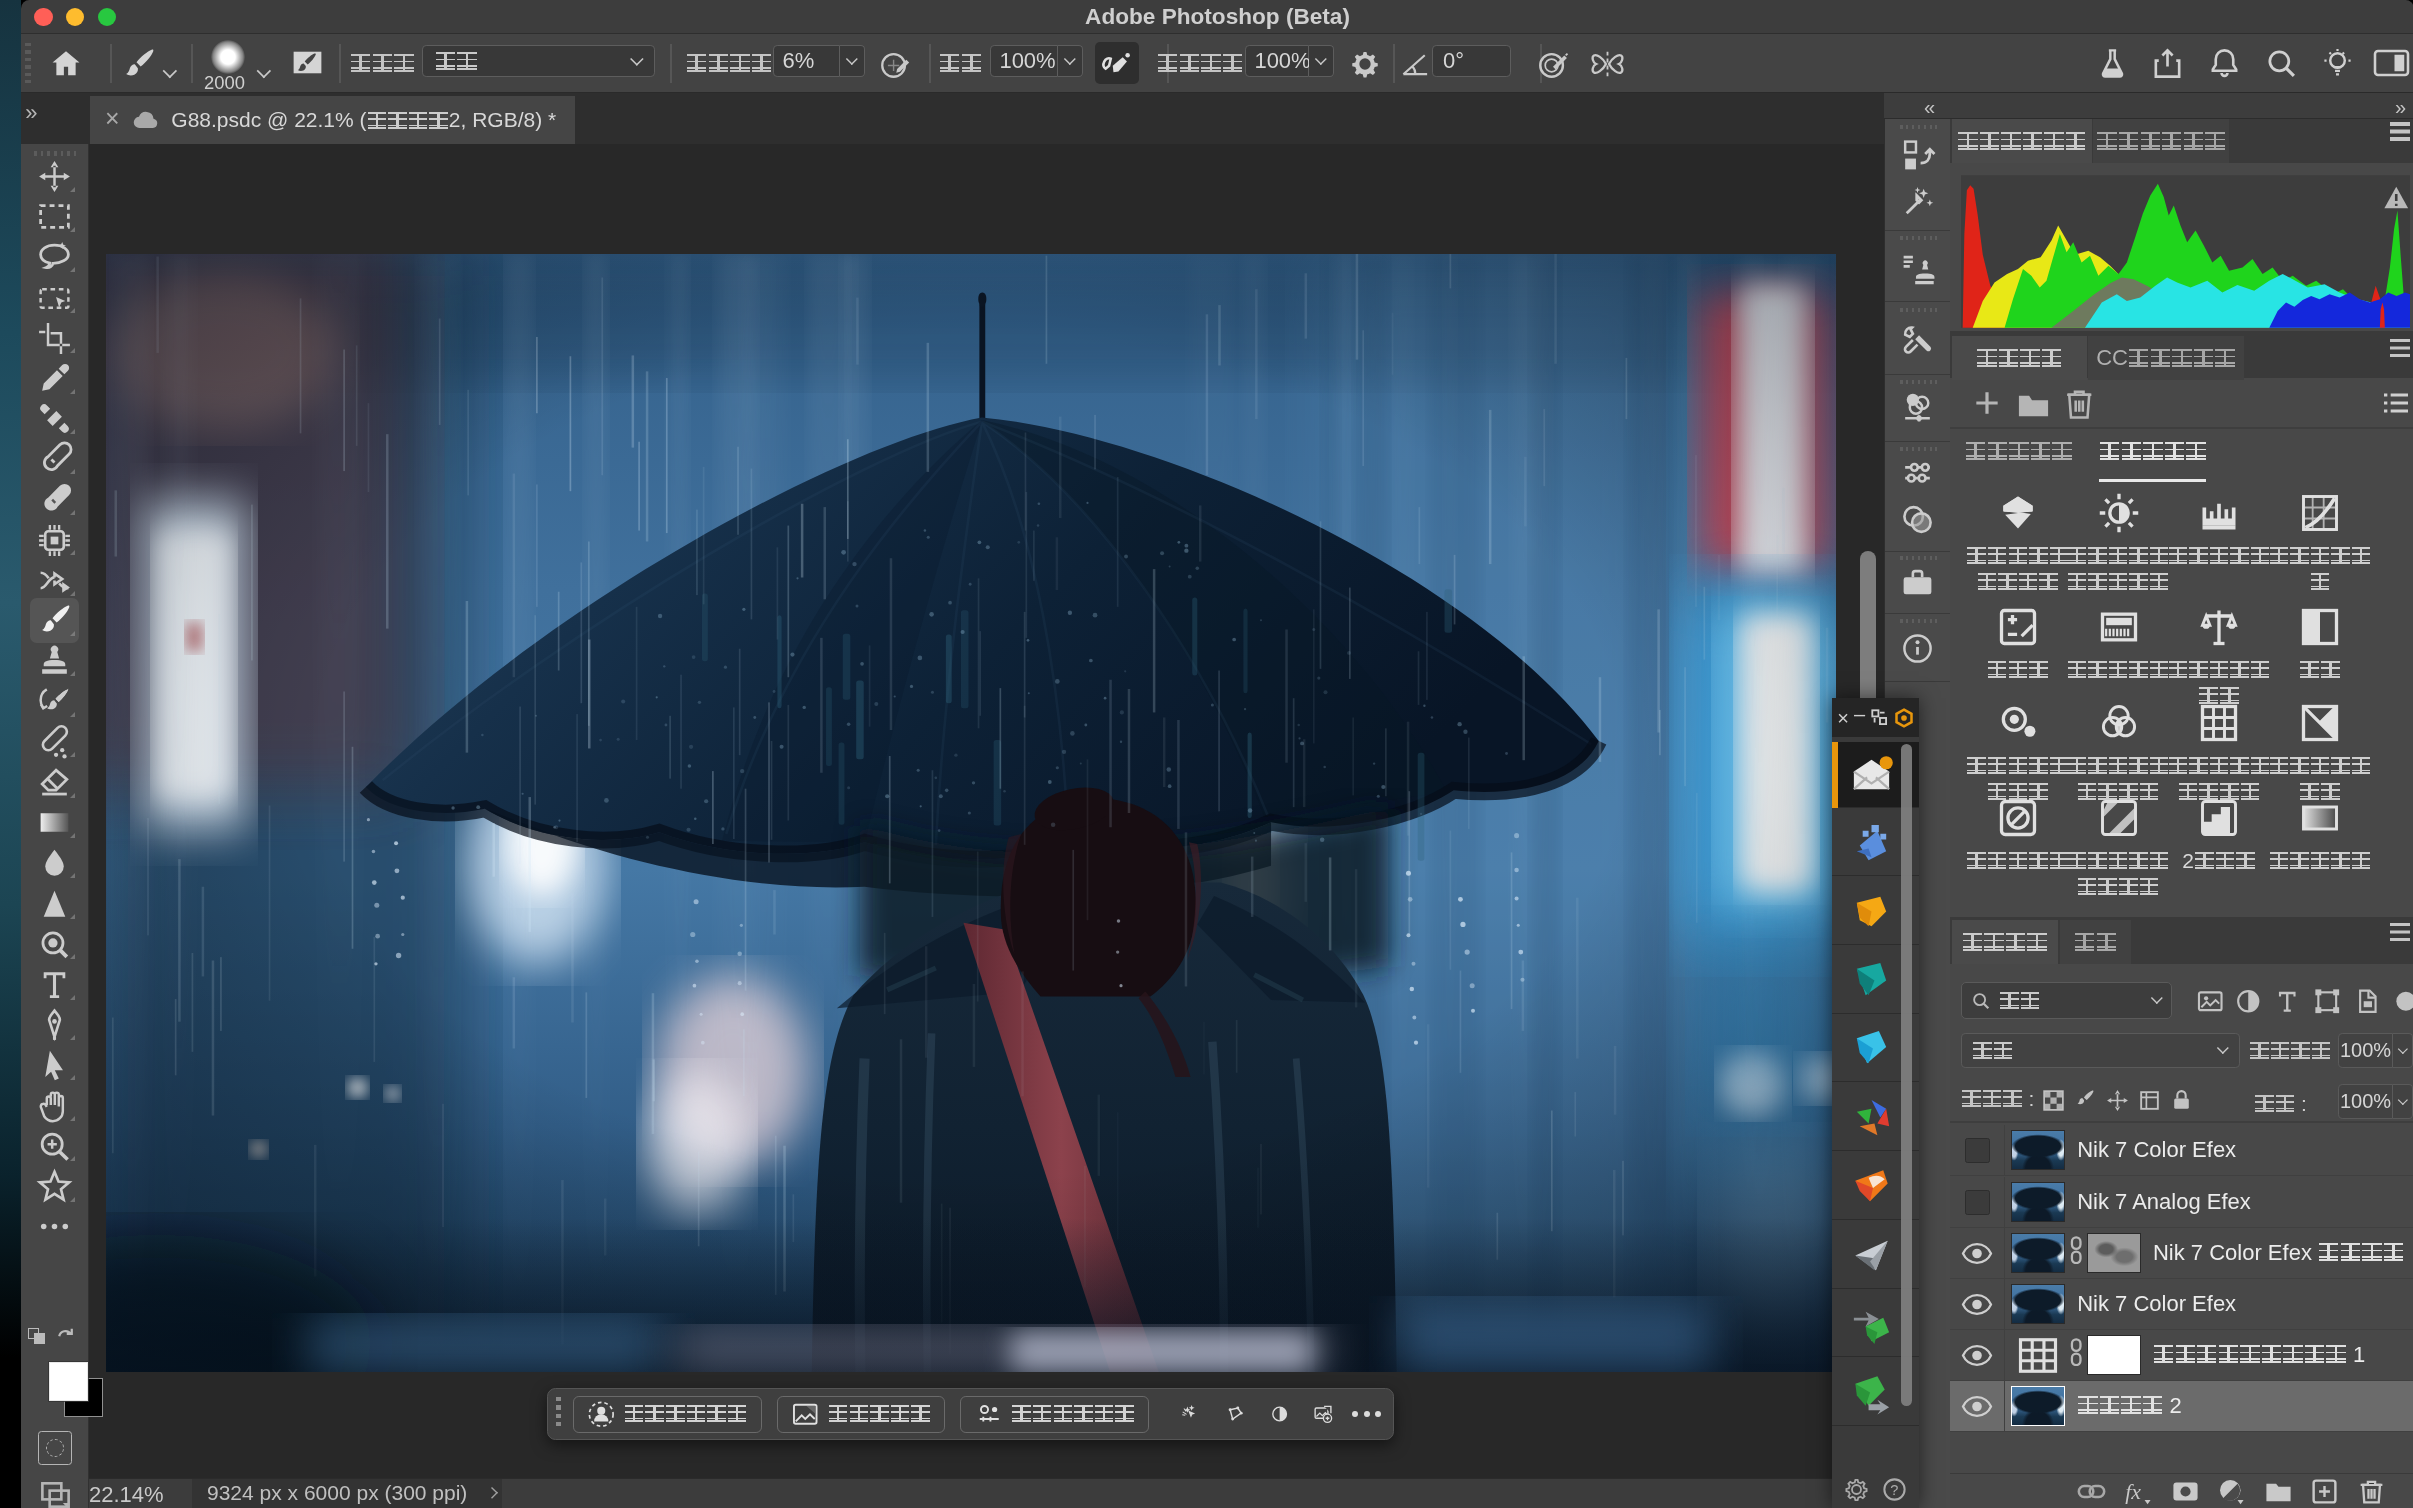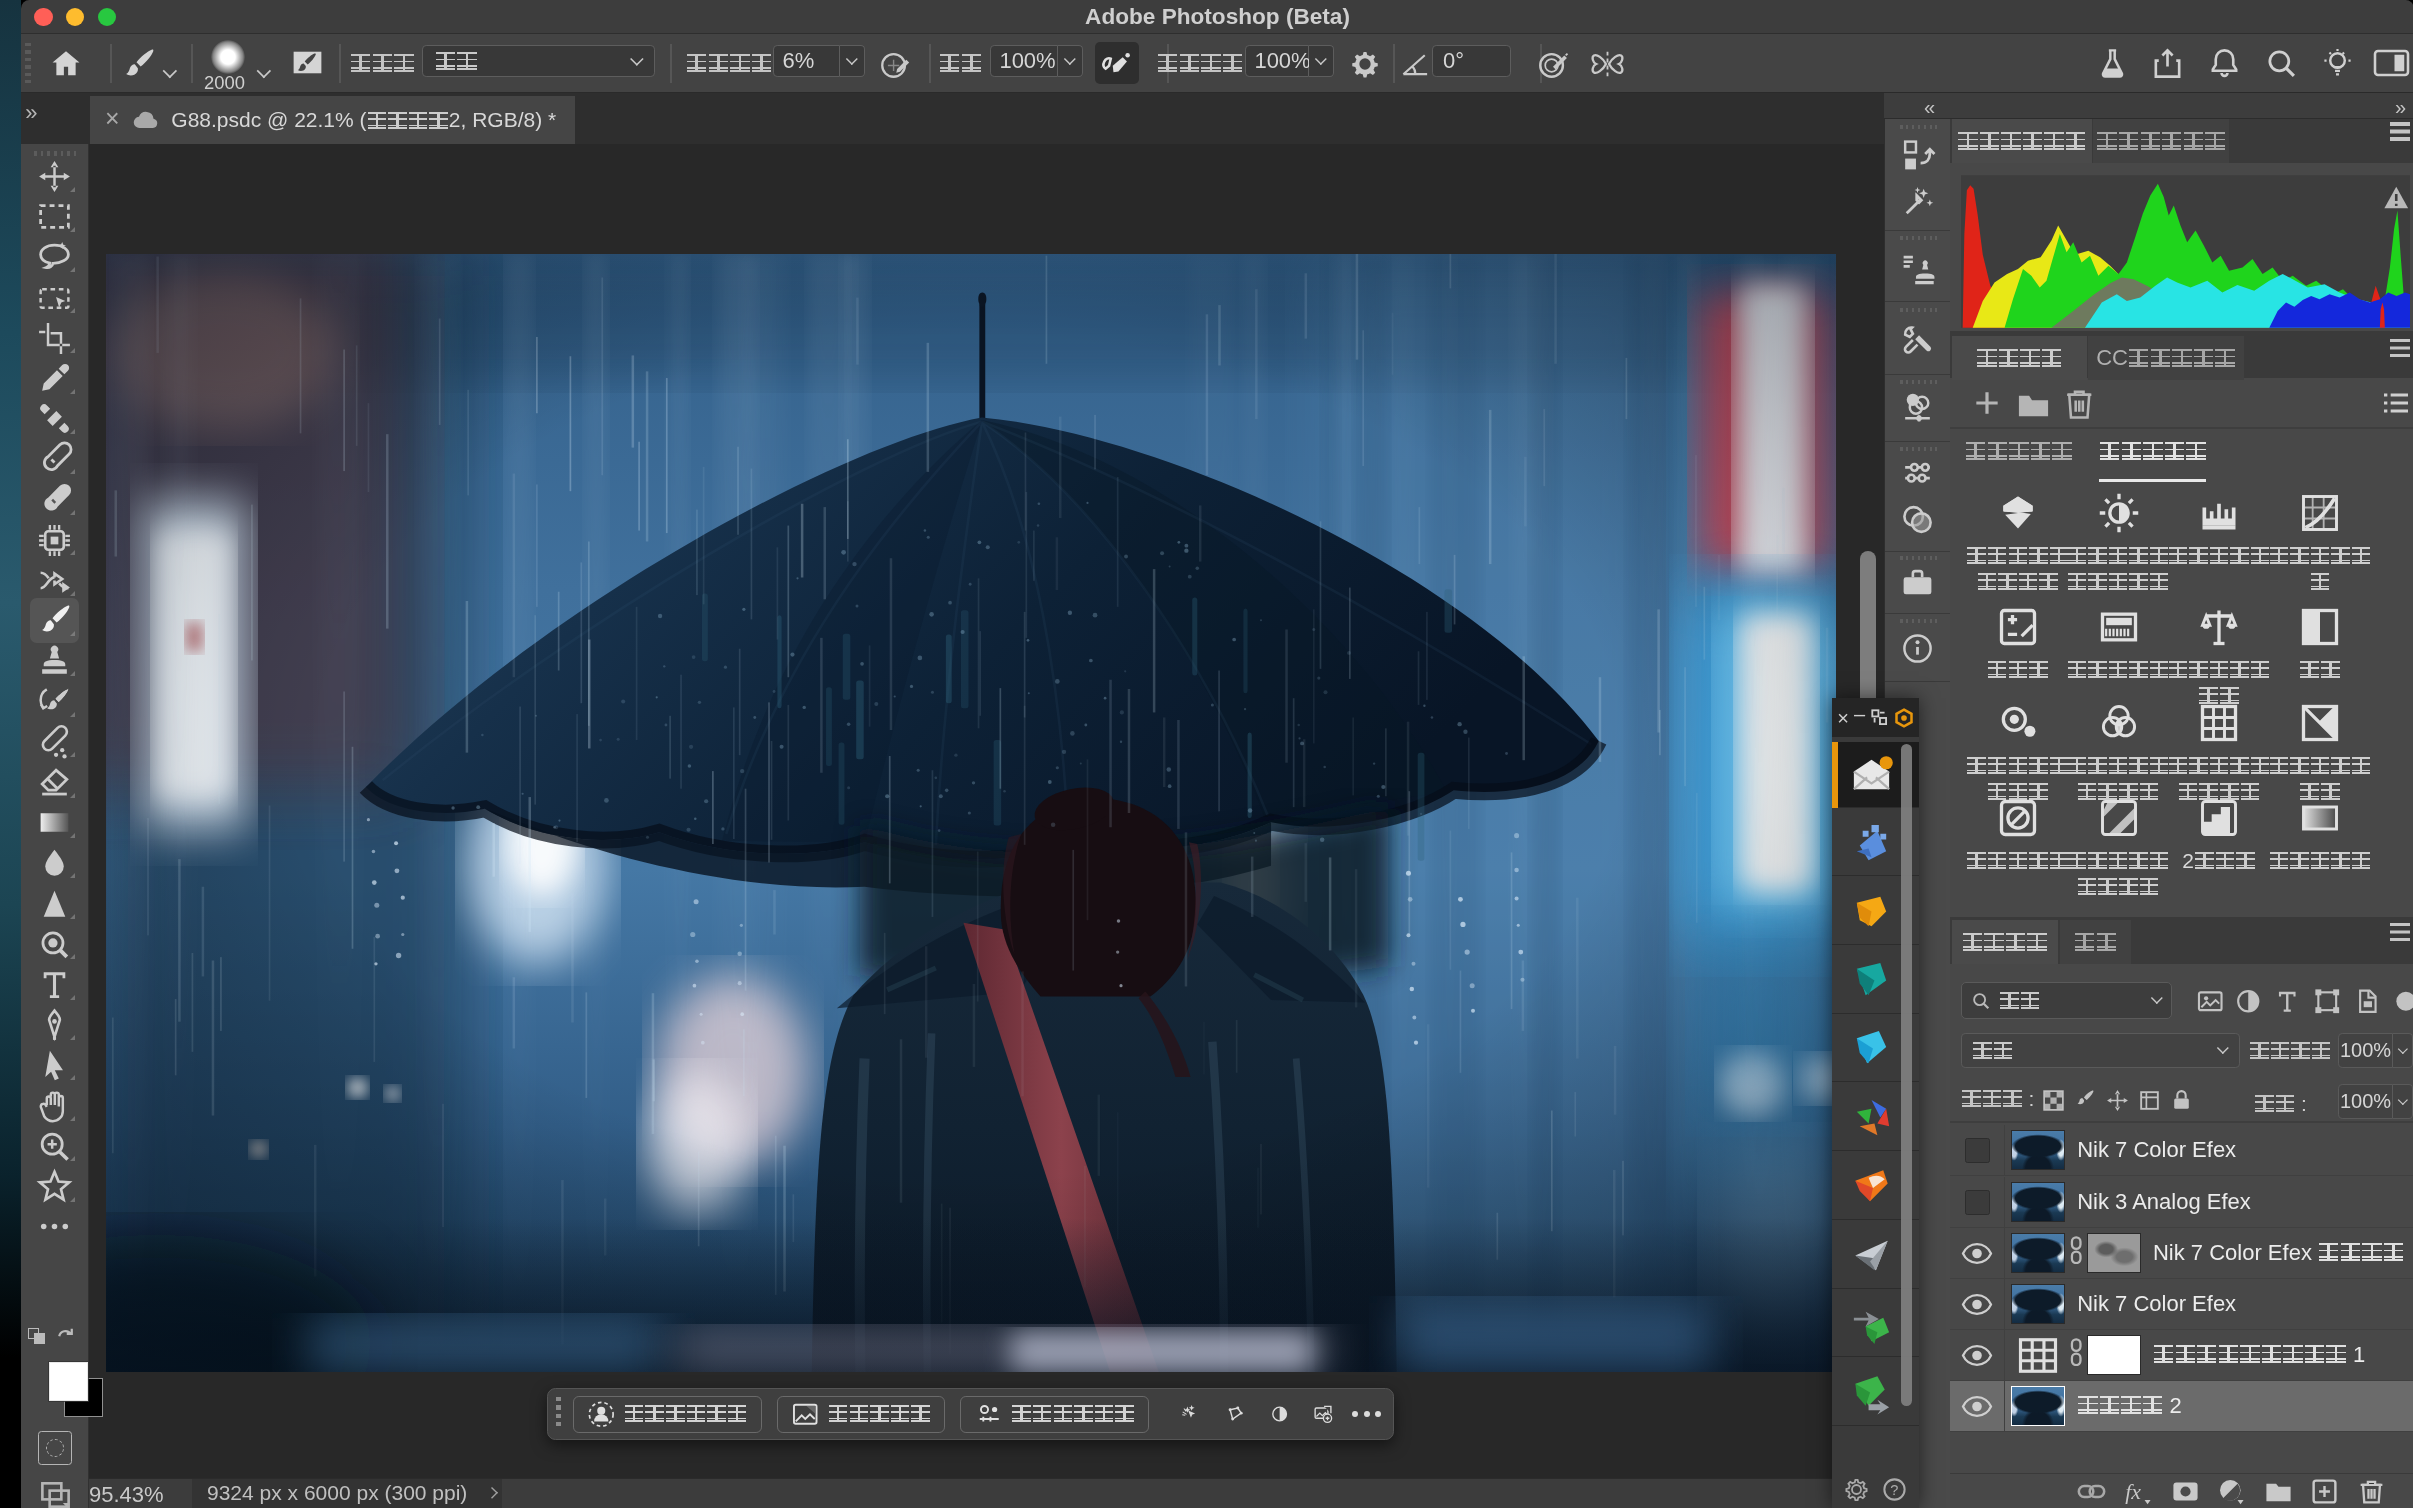--- a/index.html
+++ b/index.html
@@ -883,21 +883,21 @@
       <circle cx="17" cy="17" r="4.8" fill="#3f3f3f" stroke="#dcdcdc" stroke-width="1.6"></circle>
       <path d="M17 14.8v4.4M14.8 17h4.4" stroke="#dcdcdc" stroke-width="1.6"></path>
     </svg>
     <div style="display:flex;gap:5.9px;margin:0 11.7px 0 6.7px">
       <i style="width:5.9px;height:5.9px;border-radius:50%;background:#dcdcdc"></i>
       <i style="width:5.9px;height:5.9px;border-radius:50%;background:#dcdcdc"></i>
       <i style="width:5.9px;height:5.9px;border-radius:50%;background:#dcdcdc"></i>
     </div>
   </div>
 <div class="abs" style="left:89px;top:1478px;width:1795px;height:30px;background:#3c3c3c;border-top:0.8px solid #2b2b2b;color:#c9c9c9;font-size:22px">
-    <div class="abs" style="left:0;top:2.5px">95.43%</div>
+    <div class="abs" style="left:0;top:2.5px">22.14%</div>
     <div class="abs" style="left:103px;top:0px;width:310px;height:28.5px;background:#333;display:flex;align-items:center;padding-left:15px;font-size:21px;color:#c0c0c0">9324 px x 6000 px (300 ppi)<span class="chev" style="transform:rotate(-45deg) scale(.7);margin-left:18.4px;border-color:#a0a0a0"></span></div>
   </div>
 <div class="abs" style="left:1884px;top:93px;width:530px;height:26px;background:#3d3d3d;border-bottom:0.8px solid #2c2c2c"></div>
 <div class="abs" style="left:1924px;top:96px;color:#c5c5c5;font-size:20px;letter-spacing:-1.7px">«</div>
 <div class="abs" style="left:2395px;top:96px;color:#c5c5c5;font-size:20px;letter-spacing:-1.7px">»</div>
 <div class="abs" style="left:1884px;top:119px;width:66px;height:1389px;background:#4a4a4a;border-left:0.8px solid #2e2e2e">
     <div class="abs" style="left:0;top:0.8px;width:66px;height:111px;border-bottom:0.8px solid #3a3a3a">
       <div style="width:37px;height:4.2px;margin:5px auto 0;background:repeating-linear-gradient(90deg,#5e5e5e 0 2.5px,transparent 2.5px 5.9px)"></div>
     </div>
     <div class="abs" style="left:14.2px;top:17.6px"><svg width="37" height="37" viewBox="0 0 24 24">
@@ -1276,21 +1276,21 @@
       <div style="width:0.8px;height:51px;background:#404040;margin-right:6.7px"></div>
       <div style="width:54px;height:40px;background:radial-gradient(49px 22px at 50% 40%,#0d1b29 0 46%,rgba(12,26,40,0) 54%),radial-gradient(20px 22px at 50% 100%,#0d1a28 0 62%,rgba(12,26,40,0) 80%),radial-gradient(6.7px 15px at 94% 50%,rgba(240,250,255,.9) 0 40%,rgba(240,250,255,0) 72%),radial-gradient(5.9px 11.7px at 4% 56%,rgba(230,240,255,.8) 0 40%,rgba(230,240,255,0) 72%),linear-gradient(180deg,#4a7ca9 0%,#3e6f9e 50%,#1a3953 78%,#142c42 100%);border:0.8px solid #2a2a2a"></div>
       <div style="margin-left:11.7px;font-size:22px;color:#ececec;white-space:nowrap">Nik 7 Color Efex</div>
     </div>
     <div class="abs" style="left:0;top:1058px;width:463px;height:51px;border-bottom:0.8px solid #404040;display:flex;align-items:center">
       <div style="width:54px;display:flex;justify-content:center">
         <div style="width:25px;height:25px;background:#3b3b3b;border:0.8px solid #2d2d2d;border-radius:2.5px"></div>
       </div>
       <div style="width:0.8px;height:51px;background:#404040;margin-right:6.7px"></div>
       <div style="width:54px;height:40px;background:radial-gradient(49px 22px at 50% 40%,#0d1b29 0 46%,rgba(12,26,40,0) 54%),radial-gradient(20px 22px at 50% 100%,#0d1a28 0 62%,rgba(12,26,40,0) 80%),radial-gradient(6.7px 15px at 94% 50%,rgba(240,250,255,.9) 0 40%,rgba(240,250,255,0) 72%),radial-gradient(5.9px 11.7px at 4% 56%,rgba(230,240,255,.8) 0 40%,rgba(230,240,255,0) 72%),linear-gradient(180deg,#4a7ca9 0%,#3e6f9e 50%,#1a3953 78%,#142c42 100%);border:0.8px solid #2a2a2a"></div>
-      <div style="margin-left:11.7px;font-size:22px;color:#ececec;white-space:nowrap">Nik 3 Analog Efex</div>
+      <div style="margin-left:11.7px;font-size:22px;color:#ececec;white-space:nowrap">Nik 7 Analog Efex</div>
     </div>
     <div class="abs" style="left:0;top:1109px;width:463px;height:51px;border-bottom:0.8px solid #404040;display:flex;align-items:center">
       <div style="width:54px;display:flex;justify-content:center">
         <svg width="32" height="25" viewBox="0 0 24 18">
           <path d="M12 2C7 2 3.2 5.2 1.5 9 3.2 12.8 7 16 12 16s8.8-3.2 10.5-7C20.8 5.2 17 2 12 2z" fill="none" stroke="#cfcfcf" stroke-width="1.7"></path>
           <circle cx="12" cy="9" r="3.6" fill="#cfcfcf"></circle>
         </svg>
       </div>
       <div style="width:0.8px;height:51px;background:#404040;margin-right:6.7px"></div>
       <div style="width:54px;height:40px;background:radial-gradient(49px 22px at 50% 40%,#0d1b29 0 46%,rgba(12,26,40,0) 54%),radial-gradient(20px 22px at 50% 100%,#0d1a28 0 62%,rgba(12,26,40,0) 80%),radial-gradient(6.7px 15px at 94% 50%,rgba(240,250,255,.9) 0 40%,rgba(240,250,255,0) 72%),radial-gradient(5.9px 11.7px at 4% 56%,rgba(230,240,255,.8) 0 40%,rgba(230,240,255,0) 72%),linear-gradient(180deg,#4a7ca9 0%,#3e6f9e 50%,#1a3953 78%,#142c42 100%);border:0.8px solid #2a2a2a"></div>

